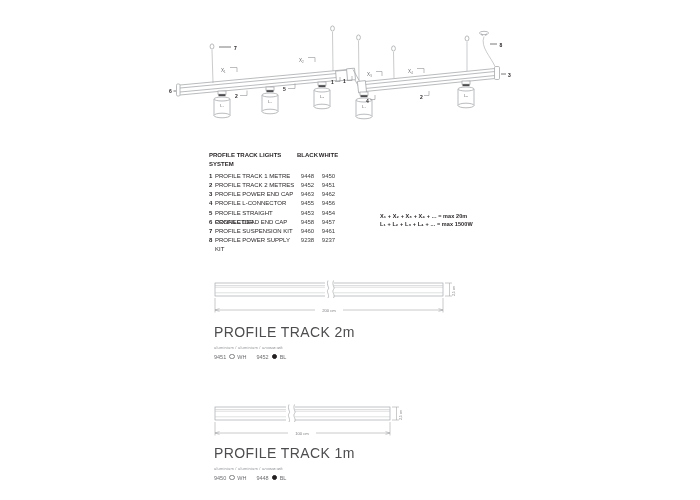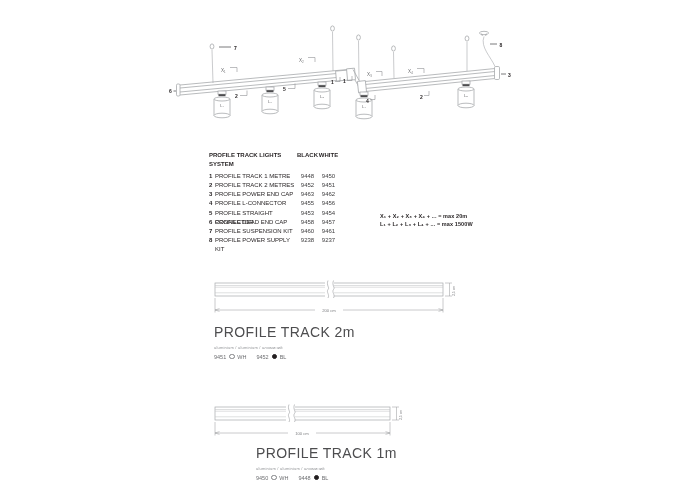--- a/index.html
+++ b/index.html
@@ -33,21 +33,21 @@
 
   .barsvg{position:absolute;left:0;}
   .bl2{top:270px;} .bl1{top:395px;}
   .bar-line{stroke:#a7a9ac;stroke-width:0.7;fill:none;}
   .bar-thin{stroke:#c3c5c7;stroke-width:0.55;fill:none;}
   .dimline{stroke:#9d9fa2;stroke-width:0.55;fill:none;}
   .dimtxt{font-size:4.2px;fill:#808285;}
   .dimtxtv{font-size:3.4px;fill:#808285;}
 
   .sec{position:absolute;left:214px;}
-  .s2{top:324px;} .s1{top:445px;margin-left:42px;}
+  .s2{top:324px;} .s1{top:445px;}
   .sec-title{font-size:14px;color:#4d4d4f;letter-spacing:0.4px;text-align:center;}
   .sec-materials{font-size:4px;color:#939598;margin-top:4.5px;letter-spacing:0.2px;}
   .codes{display:flex;align-items:center;margin-top:4px;font-size:5.5px;color:#6d6e71;}
   .codes .num{margin-right:3px;}
   .codes .var{margin-left:2.5px;margin-right:10px;}
   .swatch{width:5.5px;height:5.5px;border-radius:50%;display:inline-block;
           border:0.8px solid #808285;box-sizing:border-box;}
   .swatch.bl-fill{background:#231f20;border-color:#231f20;}
 </style>
 </head>

